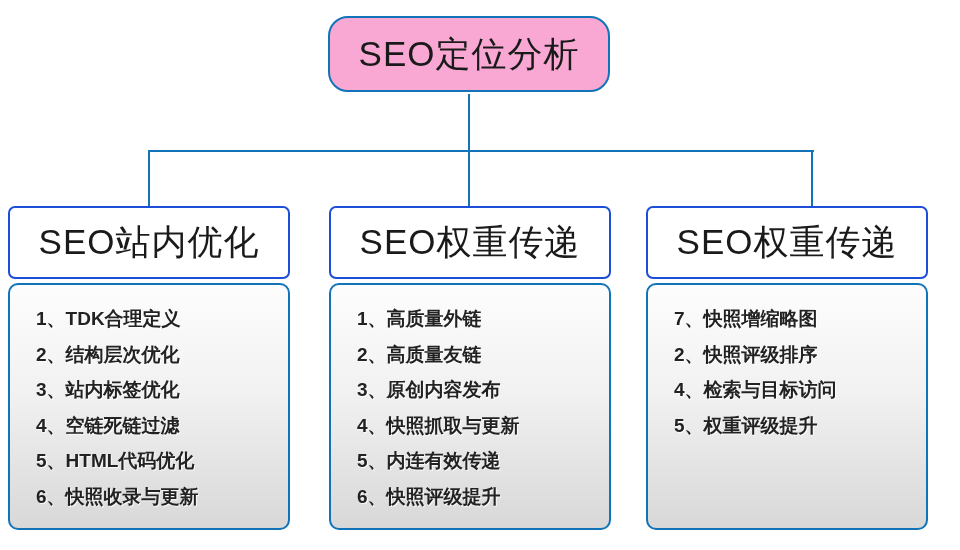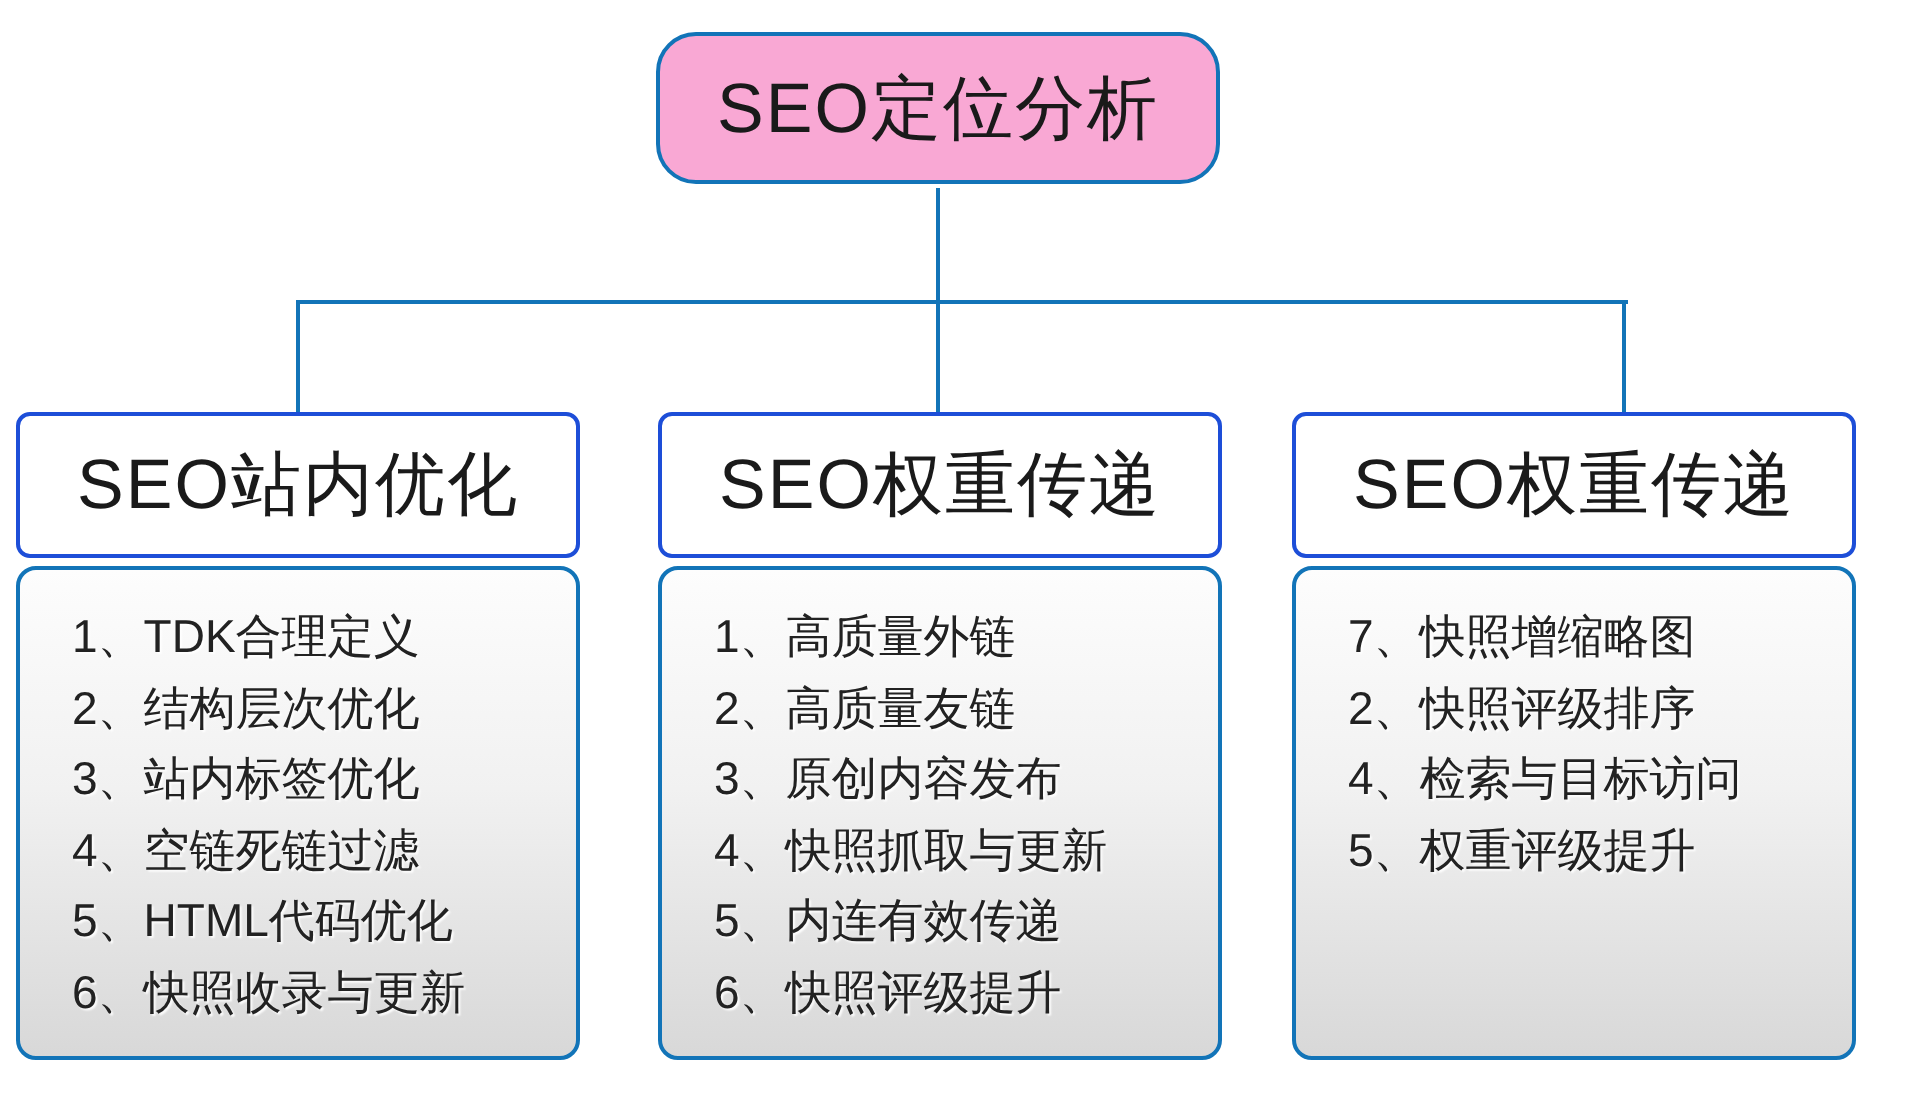--- a/index.html
+++ b/index.html
@@ -61,25 +61,26 @@
     position: relative;
     margin-top: 4px;
     width: 282px; height: 247px;
     border: 2px solid #1274b8;
     border-radius: 10px;
     background: linear-gradient(180deg, #fdfdfd 0%, #f1f1f1 45%, #d8d8d8 100%);
     padding: 16px 8px 0 26px;
     z-index: 2;
   }
   .list-item {
-    font-size: 23px;
+    font-size: 19px;
     line-height: 35.5px;
     color: #222222;
     white-space: nowrap;
     text-shadow: 1px 1px 1px rgba(255,255,255,0.9);
+    font-weight: bold;
   }
 </style>
 </head>
 <body>
 
 <div class="canvas">
 
   <div class="root-node">SEO定位分析</div>
 
   <div class="line stem"></div>

